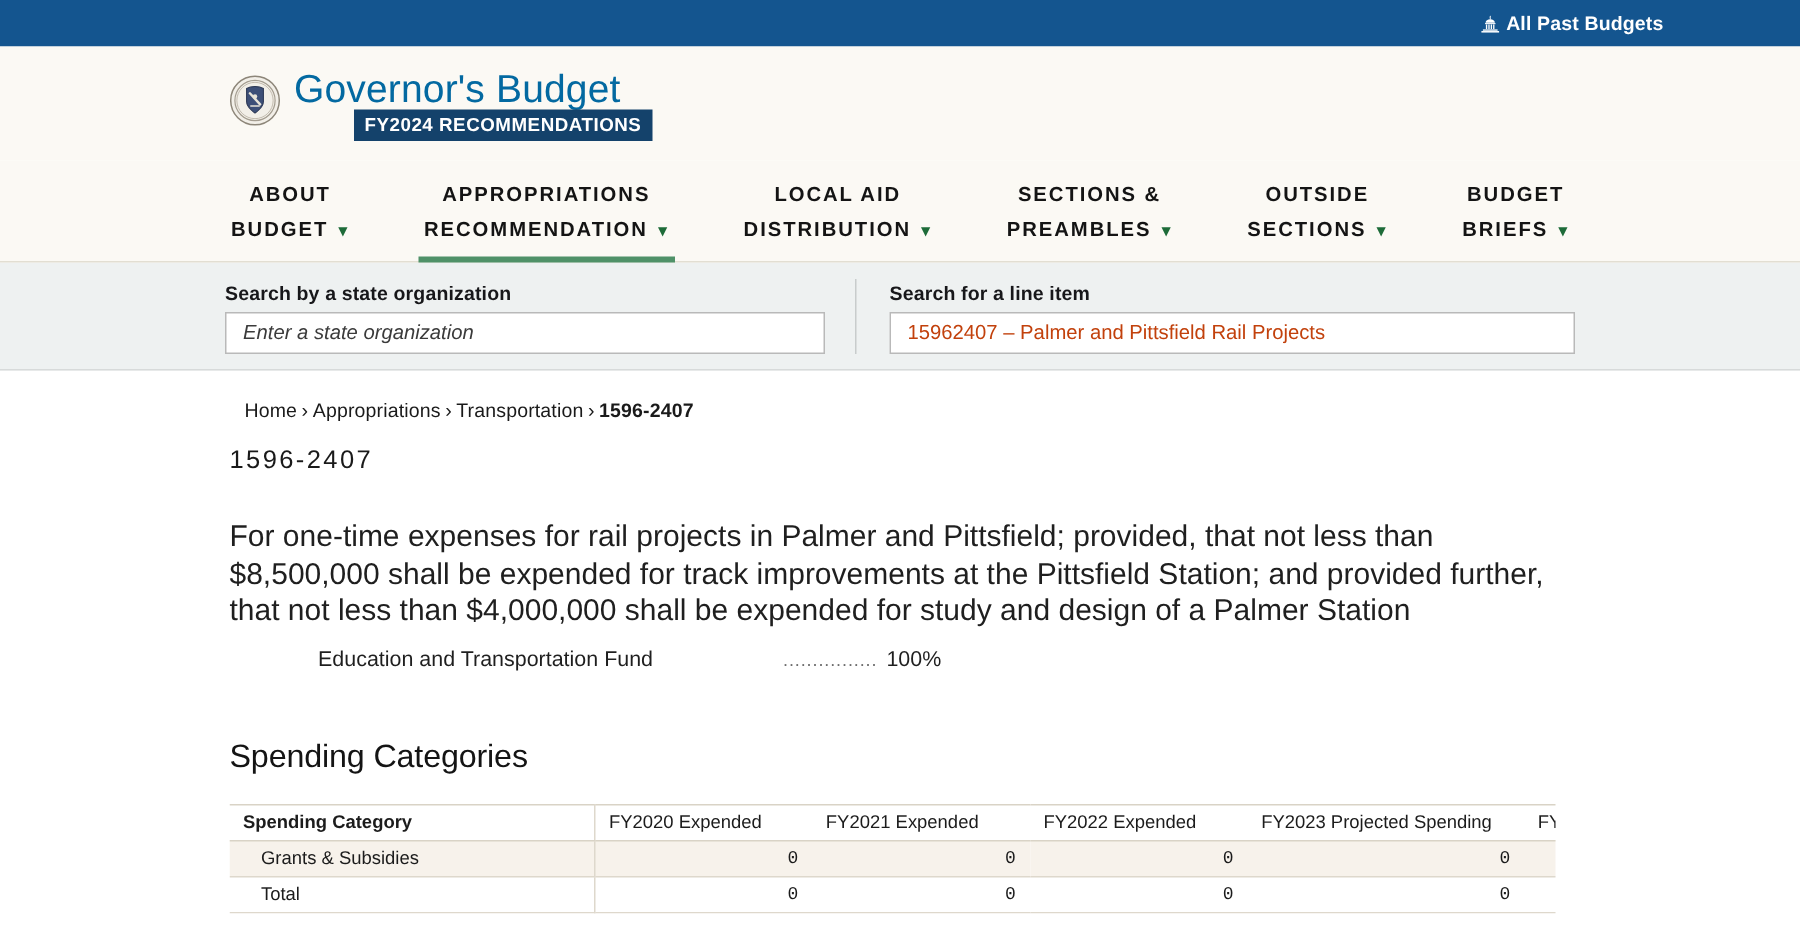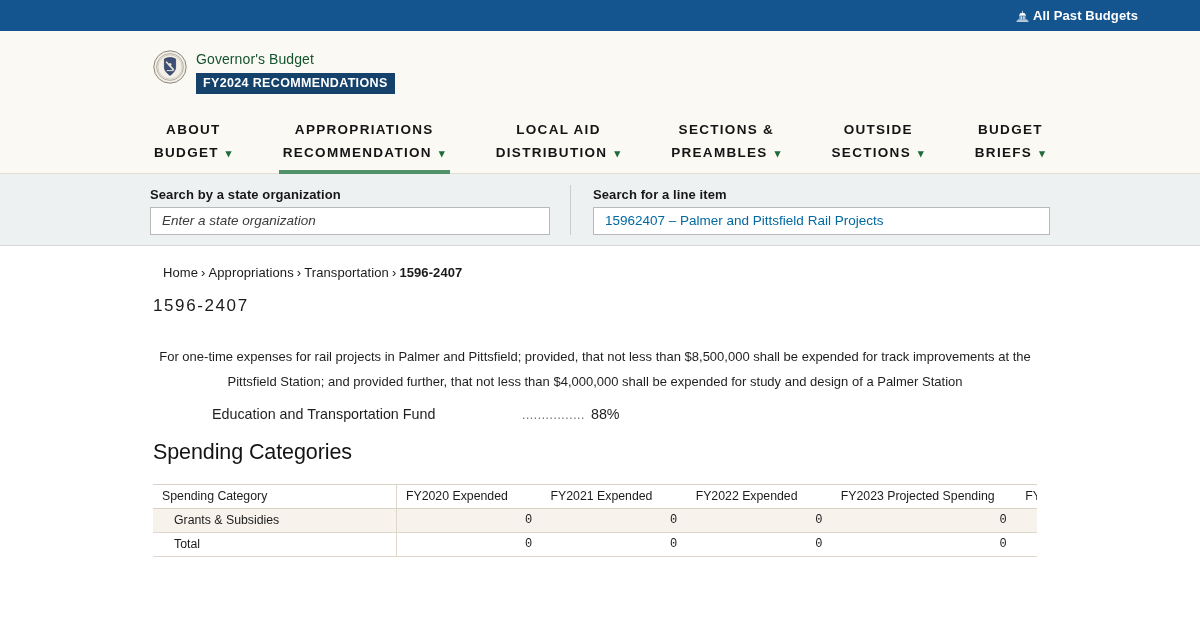--- a/index.html
+++ b/index.html
@@ -15,21 +15,21 @@
     -webkit-font-smoothing: antialiased;
   }
 
   
   .topbar {
     height: 31px;
     background: #14558f;
     display: flex;
     align-items: center;
     justify-content: flex-end;
-    padding-right: 62px;
+    padding-right: 91px;
   }
   .topbar-link {
     display: flex;
     align-items: center;
     gap: 4px;
     color: #ffffff;
     font-size: 13px;
     font-weight: 700;
     letter-spacing: .1px;
     text-decoration: none;
@@ -54,36 +54,37 @@
     display: flex;
     align-items: flex-start;
     gap: 9px;
     position: absolute;
     left: 3px;
     top: 3px;
   }
   .seal { width: 34px; height: 34px; flex: 0 0 34px; margin-top: 2px; }
   .brand-text { display: flex; flex-direction: column; }
   .brand-title {
-    font-size: 14px;
-    color: #14532d;
+    font-size: 26px;
+    color: #0369a1;
     font-weight: 400;
     line-height: 22px;
     letter-spacing: .1px;
   }
   .brand-badge {
     margin-top: 3px;
     background: #14426b;
     color: #ffffff;
     font-size: 12.5px;
     font-weight: 700;
     letter-spacing: .35px;
     padding: 3px 7px 4px 7px;
     display: inline-block;
     align-self: flex-start;
+    margin-left: 40px;
   }
 
   .searchbox {
     position: absolute;
     right: 0;
     top: 14px;
     width: 370px;
     height: 30px;
     display: flex;
     border: 1px solid #cfcabb;
@@ -182,21 +183,21 @@
     letter-spacing: .1px;
   }
   .filter-input {
     width: 100%;
     height: 28px;
     border: 1px solid #b9b9b9;
     background: #ffffff;
     padding: 0 11px;
     font-size: 13.5px;
     font-family: "Liberation Sans", sans-serif;
-    color: #0369a1;
+    color: #c2410c;
     outline: none;
   }
   .filter-input.ph { font-style: italic; color: #0c4a6e; }
   .filter-input::placeholder { color: #3b3b3b; font-style: italic; opacity: 1; }
 
   
   .main {
     width: 900px;
     margin: 0 auto;
     padding-top: 19px;
@@ -227,41 +228,40 @@
     letter-spacing: -.3px;
     color: #111111;
     background: #ffe81c;
     box-shadow: 4px 0 0 #ffe81c, -4px 0 0 #ffe81c;
     line-height: 1.35;
   }
 
   .desc {
     margin-top: 29px;
     margin-left: 3px;
-    font-size: 13px;
+    font-size: 20px;
     line-height: 24.5px;
     color: #1f1f1f;
     max-width: 884px;
-    text-align: center;
   }
 
   .fund-row {
     margin-top: 12px;
     margin-left: 62px;
     display: flex;
     align-items: baseline;
     font-size: 14.3px;
     color: #1f1f1f;
   }
   .fund-name { width: 310px; }
   .fund-leader { letter-spacing: .6px; color: #6d6d6d; margin-right: 6px; font-size: 12px; }
   .fund-pct { color: #1f1f1f; }
 
   .section-title {
-    margin-top: 18px;
+    margin-top: 44px;
     margin-left: 3px;
     font-size: 21.5px;
     font-weight: 400;
     color: #141414;
     letter-spacing: -.1px;
   }
 
   
   .table-wrap {
     margin-top: 19px;
@@ -284,20 +284,21 @@
     color: #1c1c1c;
     text-align: left;
     border-top: 1px solid #d9d3c6;
     border-bottom: 1px solid #d9d3c6;
     background: #ffffff;
     height: 23px;
   }
   table.spend thead th.cat {
     text-align: left;
     border-right: 1px solid #ded8cc;
+    font-weight: bold;
   }
   table.spend tbody td {
     text-align: right;
     border-bottom: 1px solid #ded8cc;
     color: #1c1c1c;
     font-family: "Liberation Mono", monospace;
     font-size: 12px;
     letter-spacing: .4px;
     height: 21px;
     padding-left: 21px;
@@ -408,21 +409,21 @@
   <div class="breadcrumb" id="breadcrumb"><span class="crumb">Home</span><span class="sep">›</span><span class="crumb">Appropriations</span><span class="sep">›</span><span class="crumb">Transportation</span><span class="sep">›</span><span class="crumb current">1596-2407</span></div>
 
   <div class="lineitem-num">1596-2407</div>
 
 
   <p class="desc">For one-time expenses for rail projects in Palmer and Pittsfield; provided, that not less than $8,500,000 shall be expended for track improvements at the Pittsfield Station; and provided further, that not less than $4,000,000 shall be expended for study and design of a Palmer Station</p>
 
   <div class="fund-row">
     <span class="fund-name">Education and Transportation Fund</span>
     <span class="fund-leader">................</span>
-    <span class="fund-pct">88%</span>
+    <span class="fund-pct">100%</span>
   </div>
 
   <h2 class="section-title">Spending Categories</h2>
 
   <div class="table-wrap">
     <table class="spend">
       <colgroup>
         <col class="col-cat">
           <col class="col-num">
           <col class="col-num">

